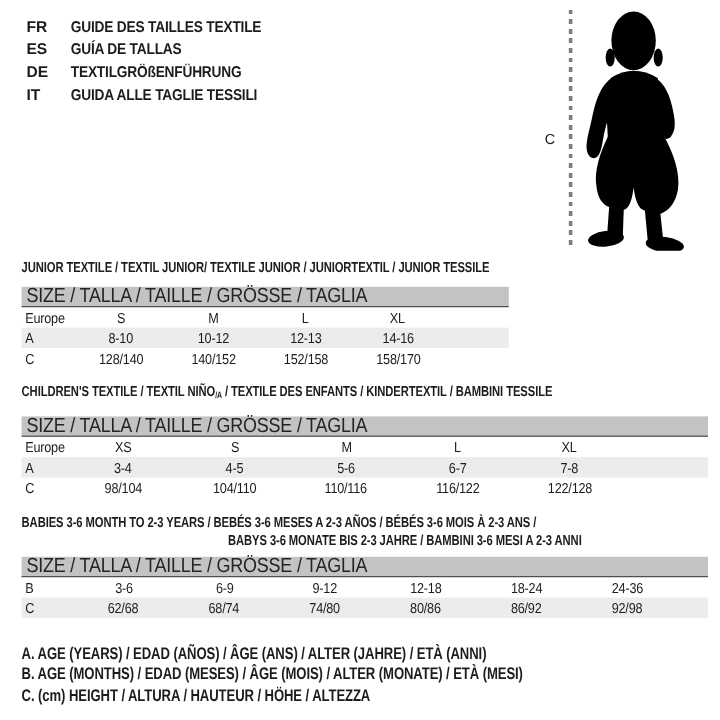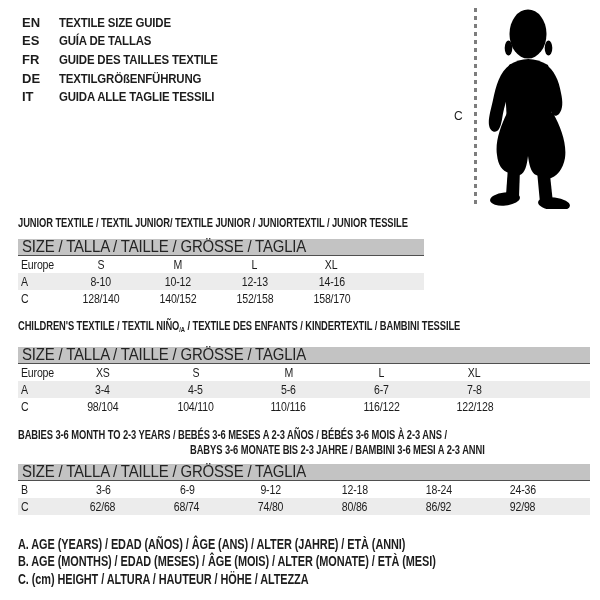--- a/index.html
+++ b/index.html
@@ -56,30 +56,26 @@
   .notes { position:absolute; left:18px; top:535px; }
   .note-line { height:17.5px; font-weight:bold; font-size:14px; display:flex; align-items:center; }
 </style>
 </head>
 <body>
 
 <div class="page" style="--bar: #c3c3c3; --baredge: #4f4f4f; --stripe: #ececec; --text: #1c1c1c; --dash: #7d7d7d;">
 
   <div class="lang-list" id="langList">
       <div class="lang-row">
-        <span class="lang-code">EN</span>
-        <span class="lang-label cond-m">TEXTILE SIZE GUIDE</span>
+        <span class="lang-code">FR</span>
+        <span class="lang-label cond-m">GUIDE DES TAILLES TEXTILE</span>
       </div>
       <div class="lang-row">
         <span class="lang-code">ES</span>
         <span class="lang-label cond-m">GUÍA DE TALLAS</span>
-      </div>
-      <div class="lang-row">
-        <span class="lang-code">FR</span>
-        <span class="lang-label cond-m">GUIDE DES TAILLES TEXTILE</span>
       </div>
       <div class="lang-row">
         <span class="lang-code">DE</span>
         <span class="lang-label cond-m">TEXTILGRÖßENFÜHRUNG</span>
       </div>
       <div class="lang-row">
         <span class="lang-code">IT</span>
         <span class="lang-label cond-m">GUIDA ALLE TAGLIE TESSILI</span>
       </div>
     </div>

